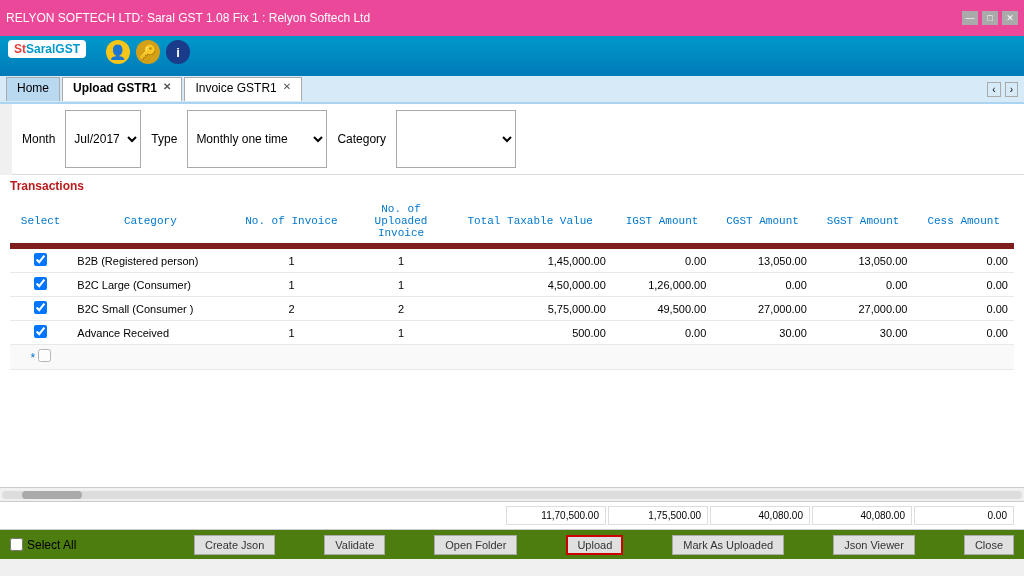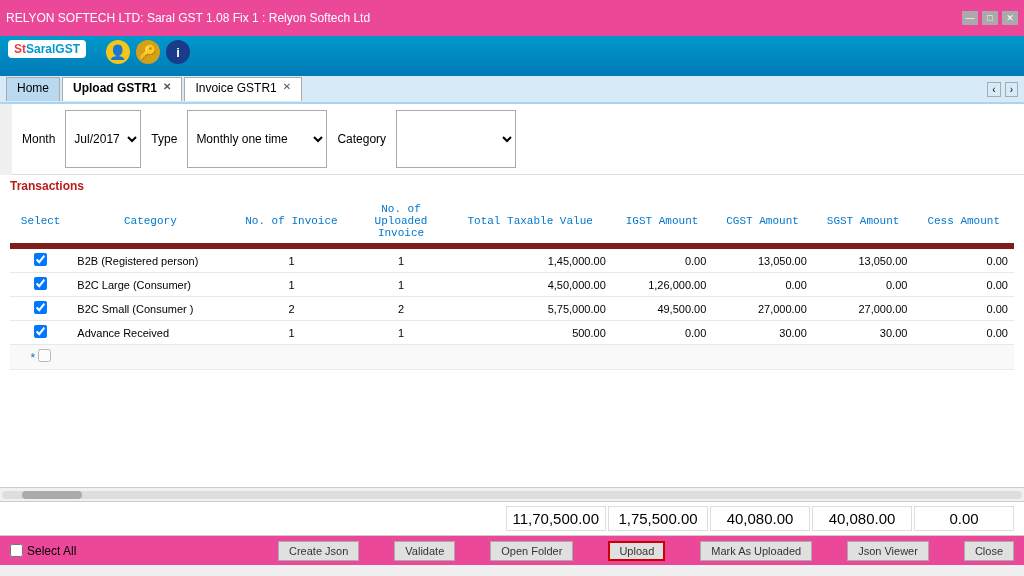--- a/index.html
+++ b/index.html
@@ -176,33 +176,33 @@
     #totals-bar {
       background: white;
       display: flex;
       justify-content: flex-end;
       padding: 4px 10px;
       border-top: 1px solid #ccc;
       gap: 2px;
     }
     .total-cell {
       min-width: 100px;
-      text-align: center;
+      text-align: right;
       padding: 3px 6px;
-      font-size: 15px;
+      font-size: 10px;
       border: 1px solid #ddd;
     }
 
     
     #bottom-bar {
-      background: #ec4899;
+      background: #4d7c0f;
       display: flex;
       align-items: center;
       padding: 4px 10px;
-      gap: 6px;
+      gap: 20px;
       border-top: 1px solid #ccc;
       height: 30px;
     }
     .bottom-btn {
       background: #e0e0e0;
       border: 1px solid #aaa;
       padding: 3px 10px;
       font-size: 11px;
       cursor: pointer;
       color: #333;

